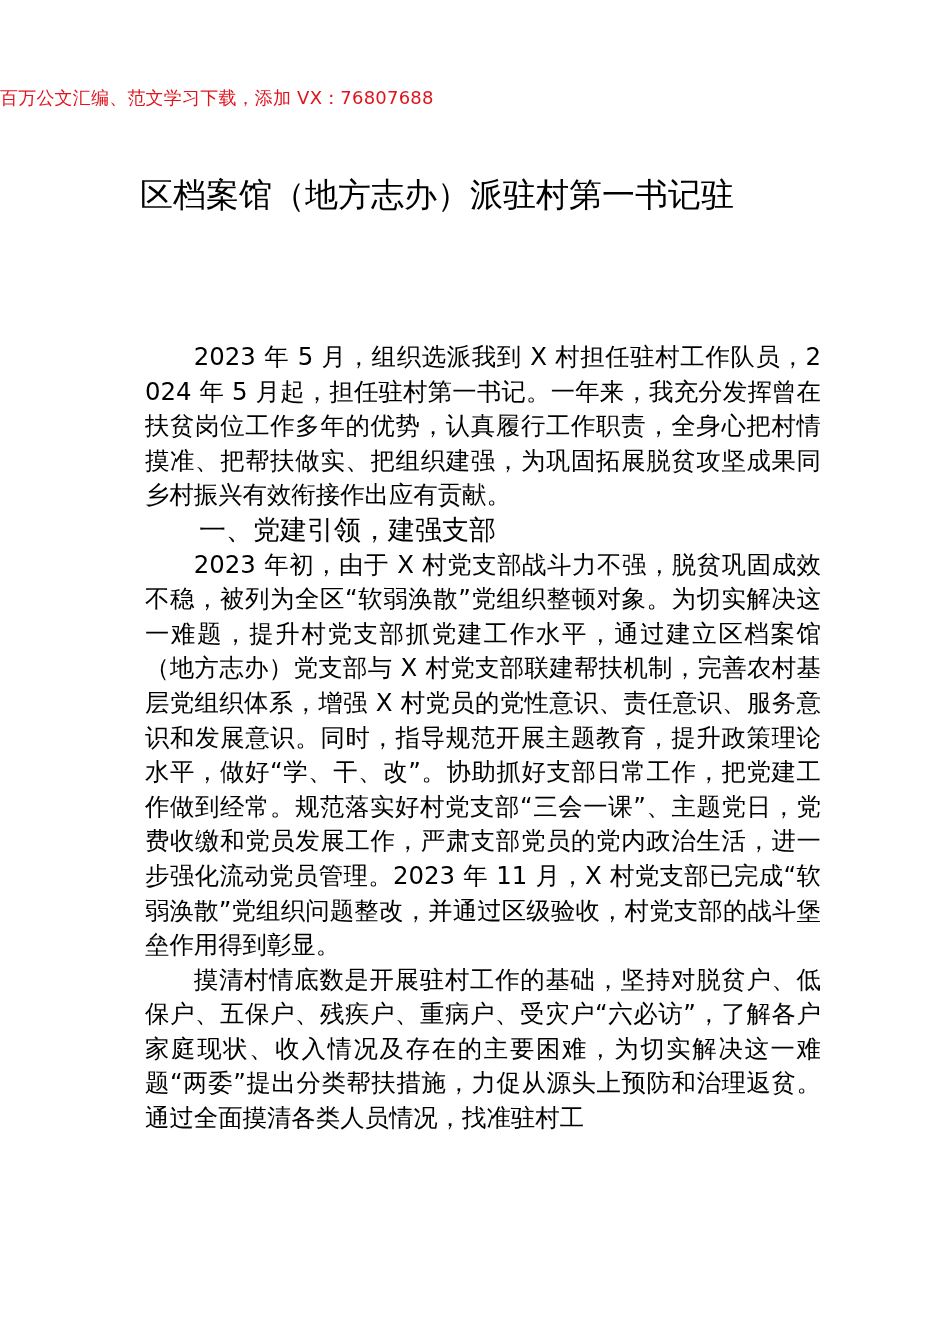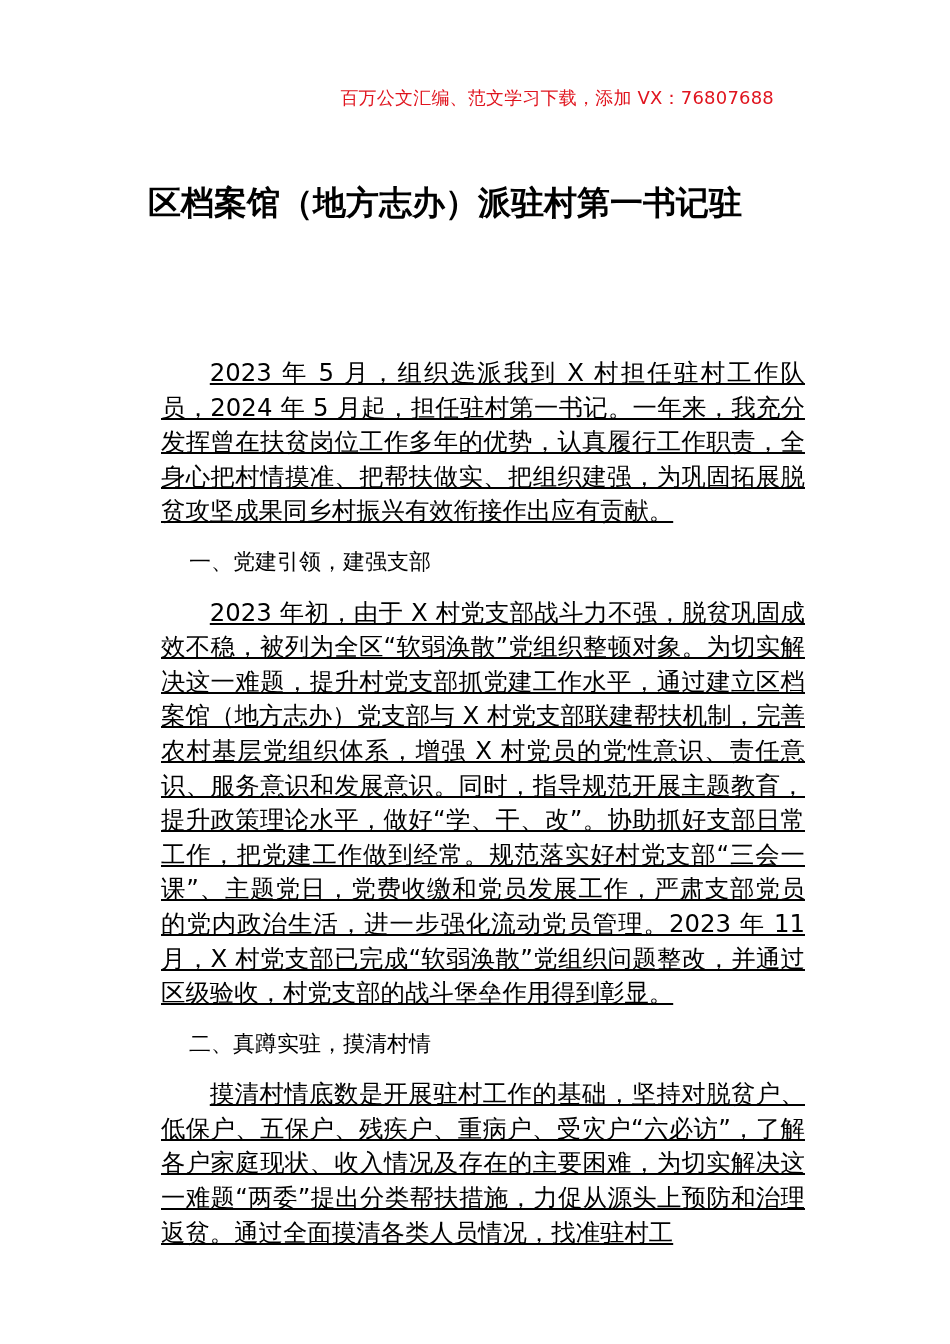--- a/index.html
+++ b/index.html
@@ -13,72 +13,70 @@
       position: relative;
       overflow: hidden;
       font-family: "DejaVu Sans", "Liberation Sans", sans-serif;
       color: #000000;
     }
     .watermark {
       position: absolute;
       left: 0;
       width: 774px;
       top: 86px;
-      text-align: right;
+      text-align: left;
       font-size: 18px;
       line-height: 24px;
       color: #e0141e;
       letter-spacing: 0.2px;
     }
     .title {
       position: absolute;
       left: 0;
       width: 874px;
       top: 176px;
       text-align: center;
       font-size: 33px;
       line-height: 38px;
-      font-weight: bold;
-      margin: 8px;
+      font-weight: normal;
+      margin: 0;
     }
     .title .line2 {
       display: block;
       margin-top: 45px;
     }
     .title .line1 { display: block; }
     .body-text {
       position: absolute;
       left: 145px;
       top: 340px;
       width: 676px;
       font-size: 24.4px;
       line-height: 34.6px;
     }
     .para {
-      margin: 16px;
+      margin: 0;
       text-indent: 2em;
       text-align: justify;
       word-break: break-all;
-      text-decoration: underline;
     }
     .heading {
       margin: 0;
       text-indent: 2em;
-      font-size: 22px;
+      font-size: 27px;
       line-height: 34.6px;
     }
   </style>
 </head>
 <body>
 
 <div class="watermark">百万公文汇编、范文学习下载，添加 VX：76807688</div>
 
 <h1 class="title">
   <span class="line1">区档案馆（地方志办）派驻村第一书记驻</span>
 </h1>
 
 <div class="body-text">
   <p class="para">2023 年 5 月，组织选派我到 X 村担任驻村工作队员，2024 年 5 月起，担任驻村第一书记。一年来，我充分发挥曾在扶贫岗位工作多年的优势，认真履行工作职责，全身心把村情摸准、把帮扶做实、把组织建强，为巩固拓展脱贫攻坚成果同乡村振兴有效衔接作出应有贡献。</p>
   <p class="heading">一、党建引领，建强支部</p>
   <p class="para">2023 年初，由于 X 村党支部战斗力不强，脱贫巩固成效不稳，被列为全区“软弱涣散”党组织整顿对象。为切实解决这一难题，提升村党支部抓党建工作水平，通过建立区档案馆（地方志办）党支部与 X 村党支部联建帮扶机制，完善农村基层党组织体系，增强 X 村党员的党性意识、责任意识、服务意识和发展意识。同时，指导规范开展主题教育，提升政策理论水平，做好“学、干、改”。协助抓好支部日常工作，把党建工作做到经常。规范落实好村党支部“三会一课”、主题党日，党费收缴和党员发展工作，严肃支部党员的党内政治生活，进一步强化流动党员管理。2023 年 11 月，X 村党支部已完成“软弱涣散”党组织问题整改，并通过区级验收，村党支部的战斗堡垒作用得到彰显。</p>
-  <p class="heading">二、真蹲实驻，摸清村情</p>
   <p class="para">摸清村情底数是开展驻村工作的基础，坚持对脱贫户、低保户、五保户、残疾户、重病户、受灾户“六必访”，了解各户家庭现状、收入情况及存在的主要困难，为切实解决这一难题“两委”提出分类帮扶措施，力促从源头上预防和治理返贫。通过全面摸清各类人员情况，找准驻村工</p>
 </div>
 
 </body></html>

